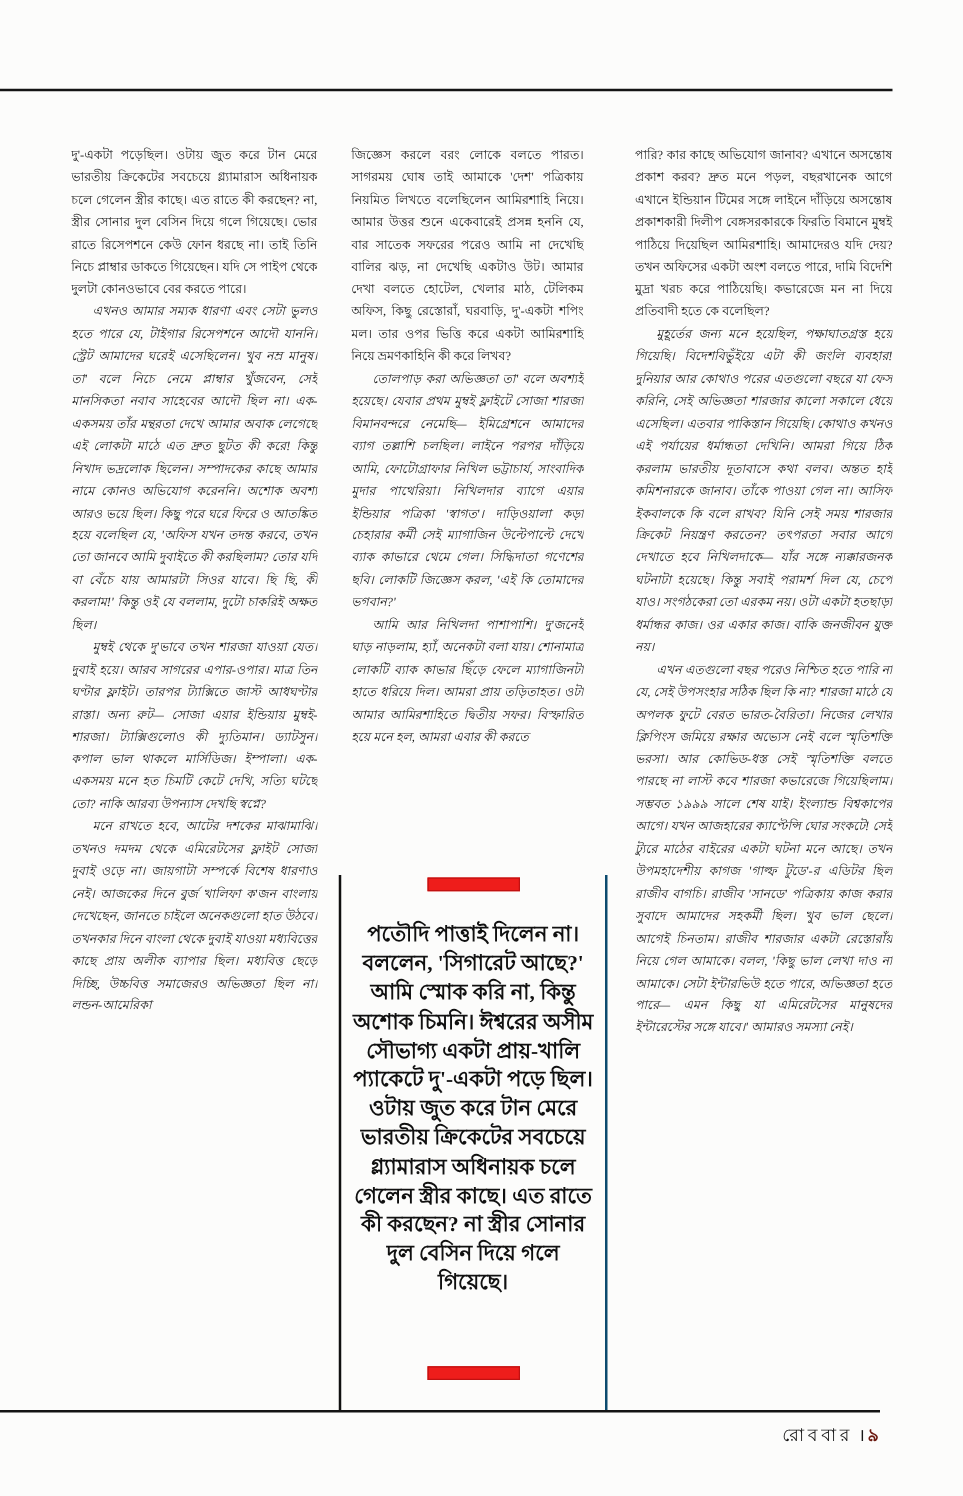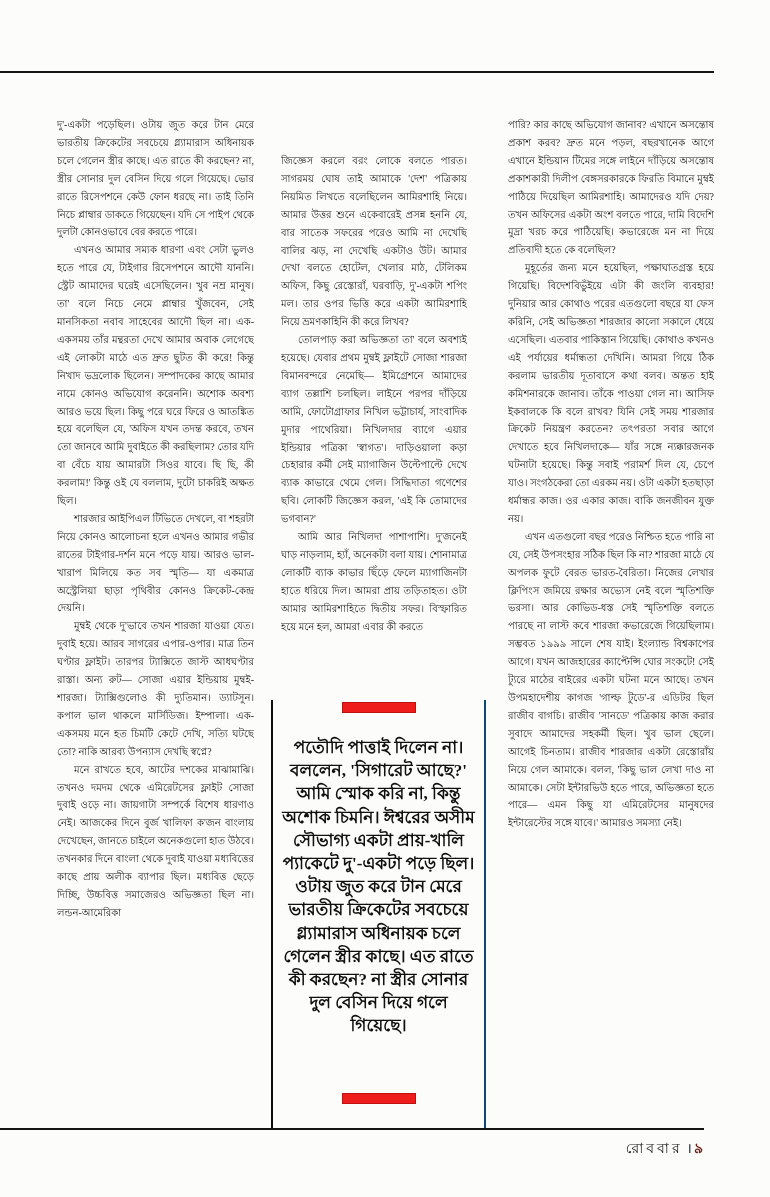--- a/index.html
+++ b/index.html
@@ -15,24 +15,24 @@
   .rule.top    { left:0; top:71px;   width:714px; height:2px; }
   .rule.bottom { left:0; top:1128px; width:704px; height:2px; }
 
   .col {
     position:absolute; top:116px;
     font-size:10px; line-height:17.9px;
     text-align:justify; overflow:hidden;
     overflow-wrap:break-word;
   }
   .col-1 { left:57px;  width:197px; height:998px; }
-  .col-2 { left:281px; width:186px; height:582px;margin-top:36px; }
+  .col-2 { left:281px; width:186px; height:582px; }
   .col-3 { left:508px; width:206px; height:994px; }
   .para { margin:0; }
-  .para + .para { text-indent:17px; }
+  .para + .para { text-indent:17px;font-style:italic; }
 
   .pull-quote-box {
     position:absolute; left:271px; top:700px;
     width:215px; height:428px;
     border-left:2px solid #101010; border-right:2px solid #0c4a6e;
     box-sizing:border-box;
   }
   .pq-marker {
     position:absolute; left:50%; transform:translateX(-50%);
     width:74px; height:11px;
@@ -55,21 +55,20 @@
   .folio .folio-num   { color:#6d1b12; font-weight:bold; }
 </style>
 </head>
 <body>
 
 <div class="rule top"></div>
 
 <div class="col col-1">
   <p class="para">দু'-একটা পড়েছিল। ওটায় জুত করে টান মেরে ভারতীয় ক্রিকেটের সবচেয়ে গ্ল্যামারাস অধিনায়ক চলে গেলেন স্ত্রীর কাছে। এত রাতে কী করছেন? না, স্ত্রীর সোনার দুল বেসিন দিয়ে গলে গিয়েছে। ভোর রাতে রিসেপশনে কেউ ফোন ধরছে না। তাই তিনি নিচে প্লাম্বার ডাকতে গিয়েছেন। যদি সে পাইপ থেকে দুলটা কোনওভাবে বের করতে পারে।</p>
   <p class="para">এখনও আমার সম্যক ধারণা এবং সেটা ভুলও হতে পারে যে, টাইগার রিসেপশনে আদৌ যাননি। স্ট্রেট আমাদের ঘরেই এসেছিলেন। খুব নম্র মানুষ। তা' বলে নিচে নেমে প্লাম্বার খুঁজবেন, সেই মানসিকতা নবাব সাহেবের আদৌ ছিল না। এক-একসময় তাঁর মন্থরতা দেখে আমার অবাক লেগেছে এই লোকটা মাঠে এত দ্রুত ছুটত কী করে! কিন্তু নিখাদ ভদ্রলোক ছিলেন। সম্পাদকের কাছে আমার নামে কোনও অভিযোগ করেননি। অশোক অবশ্য আরও ভয়ে ছিল। কিছু পরে ঘরে ফিরে ও আতঙ্কিত হয়ে বলেছিল যে, 'অফিস যখন তদন্ত করবে, তখন তো জানবে আমি দুবাইতে কী করছিলাম? তোর যদি বা বেঁচে যায় আমারটা সিওর যাবে। ছি ছি, কী করলাম!' কিন্তু ওই যে বললাম, দুটো চাকরিই অক্ষত ছিল।</p>
-  <p class="para">শারজার আইপিএল টিভিতে দেখলে, বা শহরটা নিয়ে কোনও আলোচনা হলে এখনও আমার গভীর রাতের টাইগার-দর্শন মনে পড়ে যায়। আরও ভাল-খারাপ মিলিয়ে কত সব স্মৃতি— যা একমাত্র অস্ট্রেলিয়া ছাড়া পৃথিবীর কোনও ক্রিকেট-কেন্দ্র দেয়নি।</p>
   <p class="para">মুম্বই থেকে দু'ভাবে তখন শারজা যাওয়া যেত। দুবাই হয়ে। আরব সাগরের এপার-ওপার। মাত্র তিন ঘণ্টার ফ্লাইট। তারপর ট্যাক্সিতে জাস্ট আধঘণ্টার রাস্তা। অন্য রুট— সোজা এয়ার ইন্ডিয়ায় মুম্বই-শারজা। ট্যাক্সিগুলোও কী দ্যুতিমান। ড্যাটসুন। কপাল ভাল থাকলে মার্সিডিজ। ইম্পালা। এক-একসময় মনে হত চিমটি কেটে দেখি, সত্যি ঘটছে তো? নাকি আরব্য উপন্যাস দেখছি স্বপ্নে?</p>
   <p class="para">মনে রাখতে হবে, আটের দশকের মাঝামাঝি। তখনও দমদম থেকে এমিরেটসের ফ্লাইট সোজা দুবাই ওড়ে না। জায়গাটা সম্পর্কে বিশেষ ধারণাও নেই। আজকের দিনে বুর্জ খালিফা ক'জন বাংলায় দেখেছেন, জানতে চাইলে অনেকগুলো হাত উঠবে। তখনকার দিনে বাংলা থেকে দুবাই যাওয়া মধ্যবিত্তের কাছে প্রায় অলীক ব্যাপার ছিল। মধ্যবিত্ত ছেড়ে দিচ্ছি, উচ্চবিত্ত সমাজেরও অভিজ্ঞতা ছিল না। লন্ডন-আমেরিকা</p>
 </div>
 
 <div class="col col-2">
   <p class="para">জিজ্ঞেস করলে বরং লোকে বলতে পারত। সাগরময় ঘোষ তাই আমাকে 'দেশ' পত্রিকায় নিয়মিত লিখতে বলেছিলেন আমিরশাহি নিয়ে। আমার উত্তর শুনে একেবারেই প্রসন্ন হননি যে, বার সাতেক সফরের পরেও আমি না দেখেছি বালির ঝড়, না দেখেছি একটাও উট। আমার দেখা বলতে হোটেল, খেলার মাঠ, টেলিকম অফিস, কিছু রেস্তোরাঁ, ঘরবাড়ি, দু'-একটা শপিং মল। তার ওপর ভিত্তি করে একটা আমিরশাহি নিয়ে ভ্রমণকাহিনি কী করে লিখব?</p>
   <p class="para">তোলপাড় করা অভিজ্ঞতা তা' বলে অবশ্যই হয়েছে। যেবার প্রথম মুম্বই ফ্লাইটে সোজা শারজা বিমানবন্দরে নেমেছি— ইমিগ্রেশনে আমাদের ব্যাগ তল্লাশি চলছিল। লাইনে পরপর দাঁড়িয়ে আমি, ফোটোগ্রাফার নিখিল ভট্টাচার্য, সাংবাদিক মুদার পাথেরিয়া। নিখিলদার ব্যাগে এয়ার ইন্ডিয়ার পত্রিকা 'স্বাগত'। দাড়িওয়ালা কড়া চেহারার কর্মী সেই ম্যাগাজিন উল্টেপাল্টে দেখে ব্যাক কাভারে থেমে গেল। সিদ্ধিদাতা গণেশের ছবি। লোকটি জিজ্ঞেস করল, 'এই কি তোমাদের ভগবান?'</p>
   <p class="para">আমি আর নিখিলদা পাশাপাশি। দু'জনেই ঘাড় নাড়লাম, হ্যাঁ, অনেকটা বলা যায়। শোনামাত্র লোকটি ব্যাক কাভার ছিঁড়ে ফেলে ম্যাগাজিনটা হাতে ধরিয়ে দিল। আমরা প্রায় তড়িতাহত। ওটা আমার আমিরশাহিতে দ্বিতীয় সফর। বিস্ফারিত হয়ে মনে হল, আমরা এবার কী করতে</p>
 </div>
 

